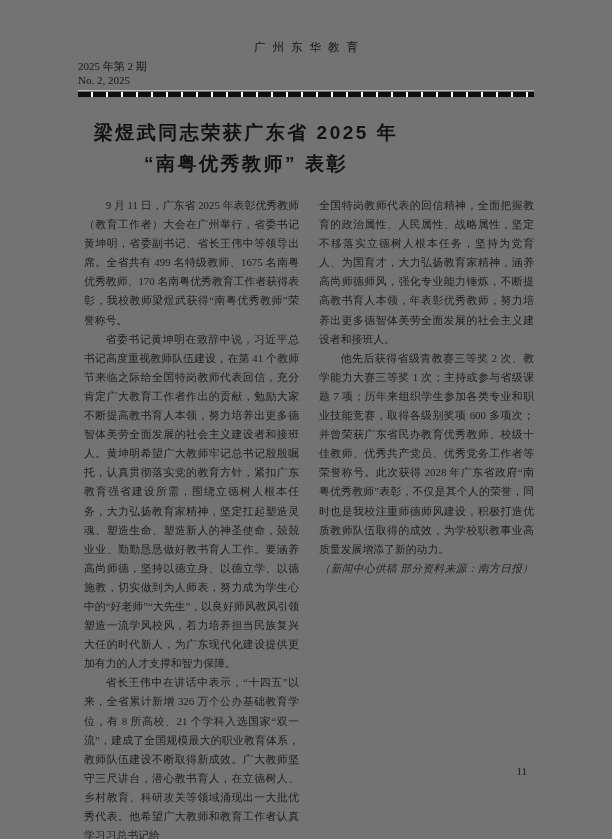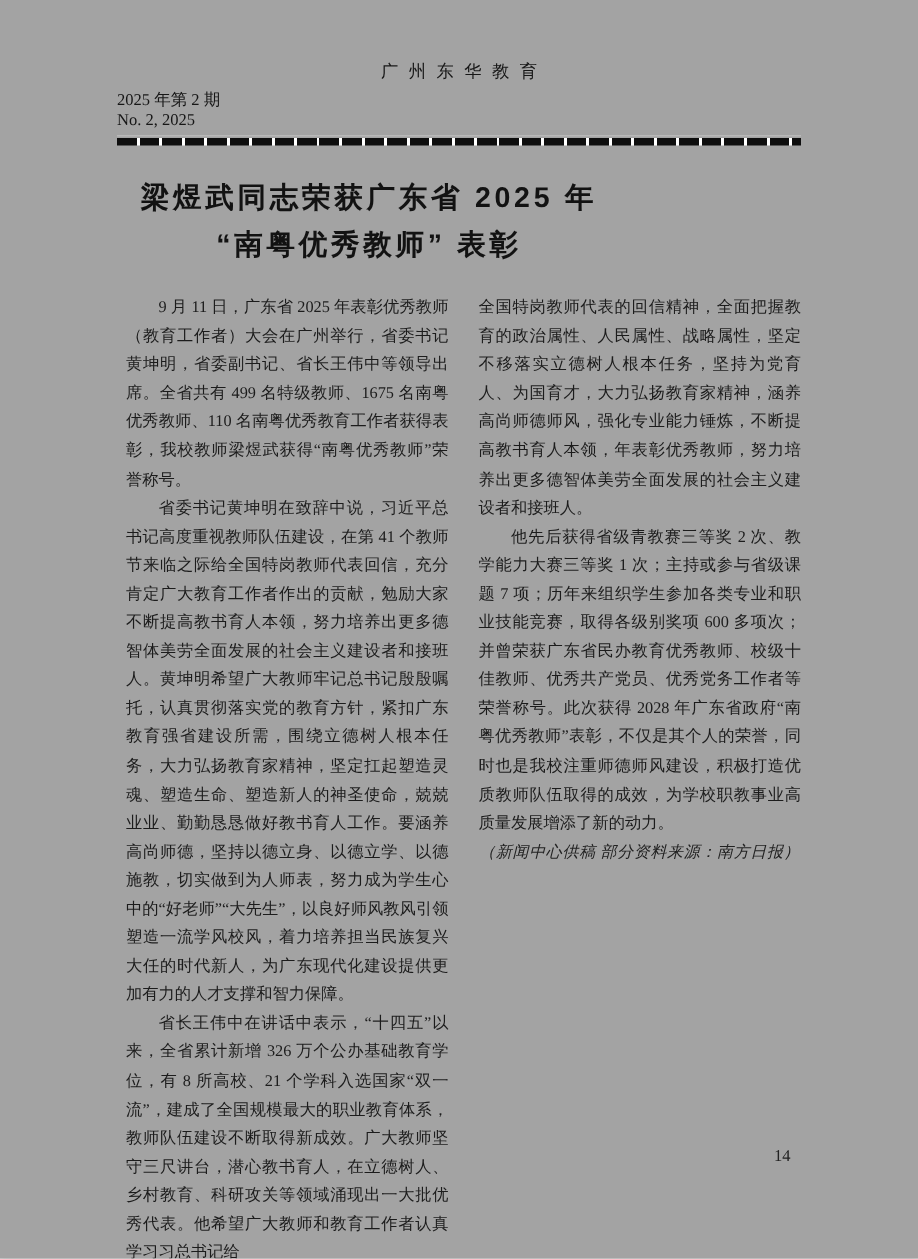--- a/index.html
+++ b/index.html
@@ -1,20 +1,20 @@
 <!DOCTYPE html>
 <html><head>
 <meta charset="utf-8">
 <style>
   html,body { margin:0; padding:0; background:#e8e8e8; }
   .page {
     position:relative;
     width:612px; height:839px;
     margin:0 auto;
-    background:#a3a3a3;
+    background:#737373;
     color:#181818;
     font-family:"Liberation Serif","DejaVu Serif",serif;
     overflow:hidden;
     box-shadow:0 0 4px rgba(0,0,0,.25);
   }
   
   .header { position:absolute; top:40px; left:78px; width:456px; }
   .jtitle-cn {
     text-align:center; font-size:11.5px; letter-spacing:7px;
     text-indent:7px; 
@@ -81,26 +81,26 @@
     </div>
   </div>
 
   <div class="article-title">
     <div>梁煜武同志荣获广东省 2025 年</div>
     <div>“南粤优秀教师” 表彰</div>
   </div>
 
   <div class="columns">
     <div class="col">
-      <p class="indent">9 月 11 日，广东省 2025 年表彰优秀教师（教育工作者）大会在广州举行，省委书记黄坤明，省委副书记、省长王伟中等领导出席。全省共有 499 名特级教师、1675 名南粤优秀教师、110 名南粤优秀教育工作者获得表彰，我校教师梁煜武获得“南粤优秀教师”荣誉称号。</p>
+      <p class="indent">9 月 11 日，广东省 2025 年表彰优秀教师（教育工作者）大会在广州举行，省委书记黄坤明，省委副书记、省长王伟中等领导出席。全省共有 499 名特级教师、1675 名南粤优秀教师、170 名南粤优秀教育工作者获得表彰，我校教师梁煜武获得“南粤优秀教师”荣誉称号。</p>
       <p class="indent">省委书记黄坤明在致辞中说，习近平总书记高度重视教师队伍建设，在第 41 个教师节来临之际给全国特岗教师代表回信，充分肯定广大教育工作者作出的贡献，勉励大家不断提高教书育人本领，努力培养出更多德智体美劳全面发展的社会主义建设者和接班人。黄坤明希望广大教师牢记总书记殷殷嘱托，认真贯彻落实党的教育方针，紧扣广东教育强省建设所需，围绕立德树人根本任务，大力弘扬教育家精神，坚定扛起塑造灵魂、塑造生命、塑造新人的神圣使命，兢兢业业、勤勤恳恳做好教书育人工作。要涵养高尚师德，坚持以德立身、以德立学、以德施教，切实做到为人师表，努力成为学生心中的“好老师”“大先生”，以良好师风教风引领塑造一流学风校风，着力培养担当民族复兴大任的时代新人，为广东现代化建设提供更加有力的人才支撑和智力保障。</p>
       <p class="indent">省长王伟中在讲话中表示，“十四五”以来，全省累计新增 326 万个公办基础教育学位，有 8 所高校、21 个学科入选国家“双一流”，建成了全国规模最大的职业教育体系，教师队伍建设不断取得新成效。广大教师坚守三尺讲台，潜心教书育人，在立德树人、乡村教育、科研攻关等领域涌现出一大批优秀代表。他希望广大教师和教育工作者认真学习习总书记给</p>
     </div>
     <div class="col">
       <p>全国特岗教师代表的回信精神，全面把握教育的政治属性、人民属性、战略属性，坚定不移落实立德树人根本任务，坚持为党育人、为国育才，大力弘扬教育家精神，涵养高尚师德师风，强化专业能力锤炼，不断提高教书育人本领，年表彰优秀教师，努力培养出更多德智体美劳全面发展的社会主义建设者和接班人。</p>
       <p class="indent">他先后获得省级青教赛三等奖 2 次、教学能力大赛三等奖 1 次；主持或参与省级课题 7 项；历年来组织学生参加各类专业和职业技能竞赛，取得各级别奖项 600 多项次；并曾荣获广东省民办教育优秀教师、校级十佳教师、优秀共产党员、优秀党务工作者等荣誉称号。此次获得 2028 年广东省政府“南粤优秀教师”表彰，不仅是其个人的荣誉，同时也是我校注重师德师风建设，积极打造优质教师队伍取得的成效，为学校职教事业高质量发展增添了新的动力。</p>
       <p class="attribution">（新闻中心供稿  部分资料来源：南方日报）</p>
     </div>
   </div>
 
-  <div class="page-number">14</div>
+  <div class="page-number">11</div>
 
 </div>
 
 </body></html>

